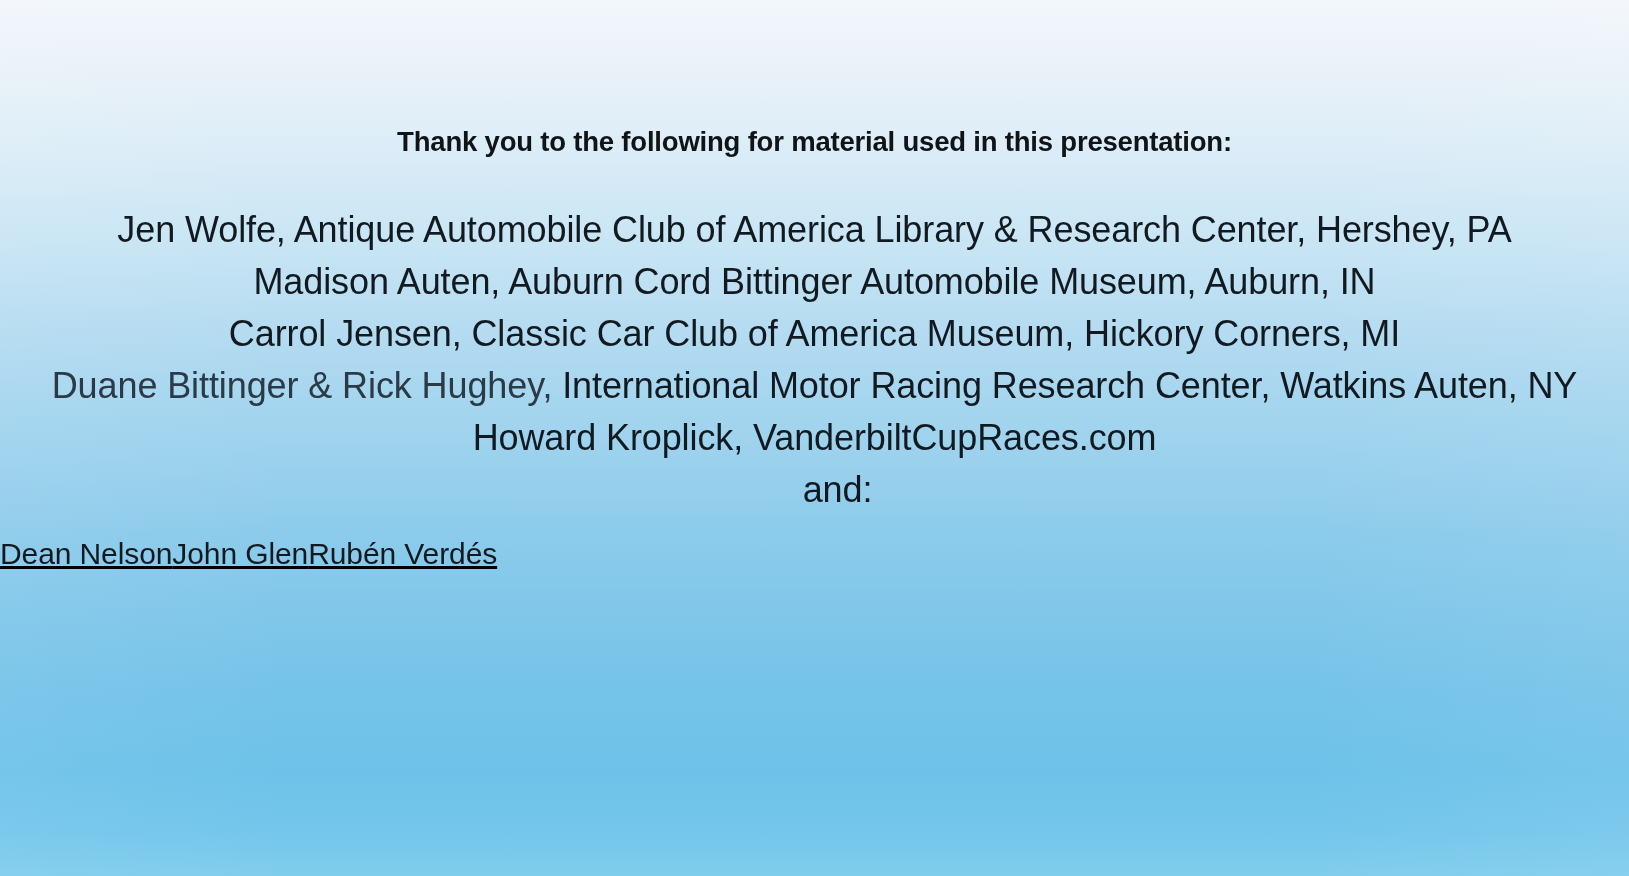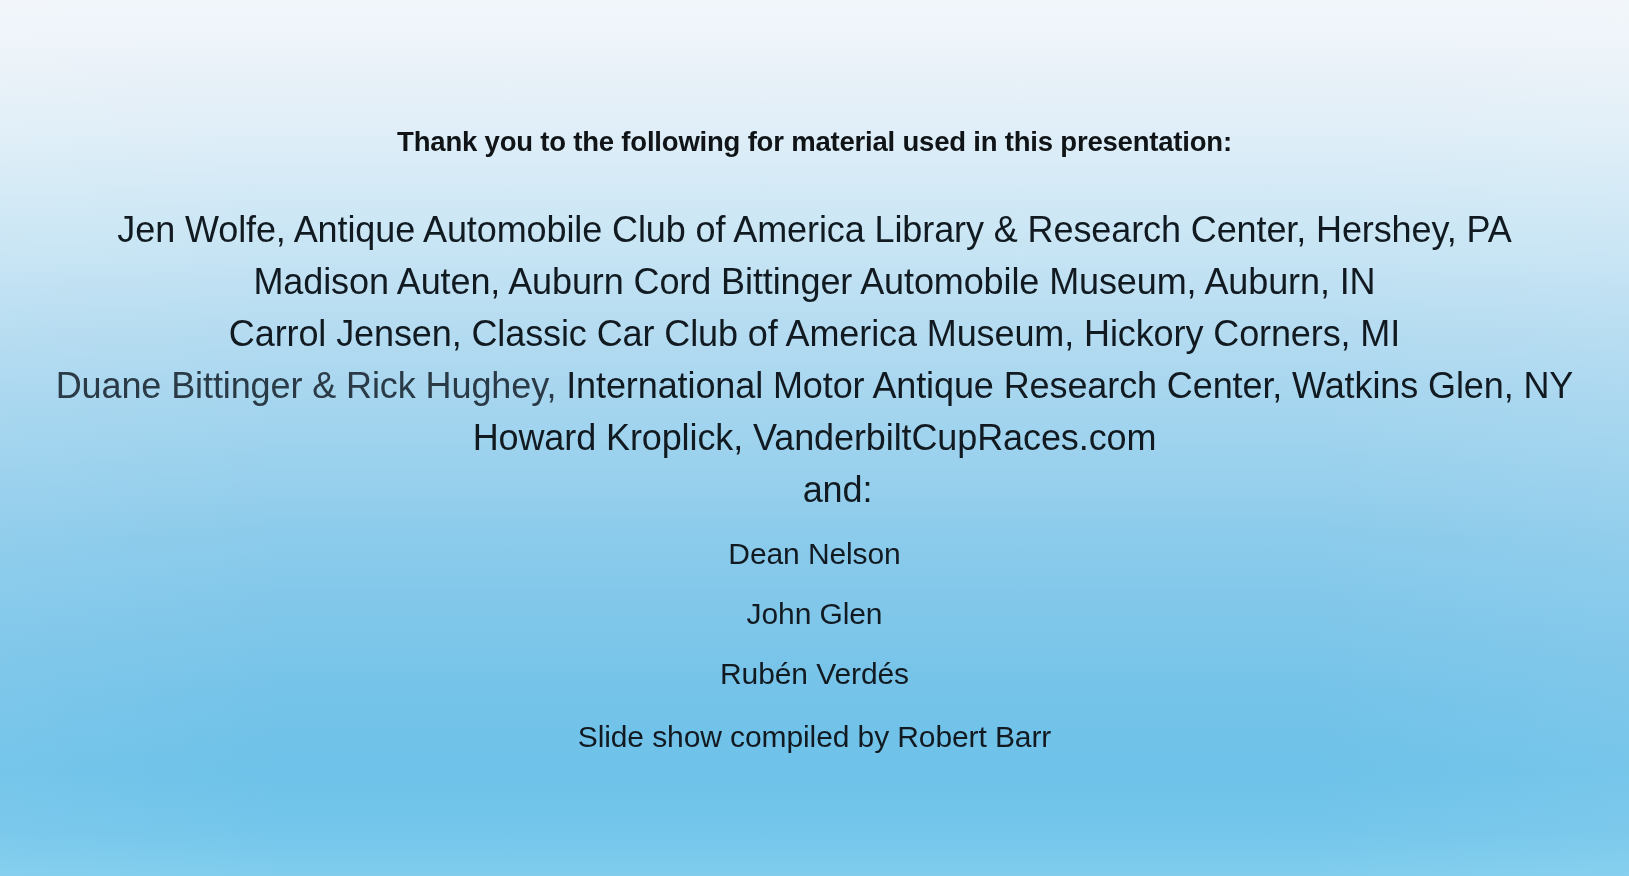--- a/index.html
+++ b/index.html
@@ -94,22 +94,23 @@
 
   .and-line {
     margin-top: 0px;
     margin-left: 46px;
   }
 
   .names {
     margin-top: 8px;
     width: 100%;
     display: flex;
-    flex-direction: column;
+    flex-direction: row;
     align-items: center;
+    text-decoration: underline;
   }
 
   .name-line {
     font-size: 30px;
     line-height: 60px;
     color: #121a21;
     text-align: center;
     white-space: nowrap;
     letter-spacing: -0.1px;
   }
@@ -132,34 +133,33 @@
 
     <div class="credits">
 
       <div class="credit-line">Jen Wolfe, Antique Automobile Club of America Library &amp; Research Center, Hershey, PA</div>
 
       <div class="credit-line">Madison Auten, Auburn Cord Bittinger Automobile Museum, Auburn, IN</div>
 
 
       <div class="credit-line">Carrol Jensen, Classic Car Club of America Museum, Hickory Corners, MI</div>
 
-      <div class="credit-line"><span class="seg muted" style="color:#2a3a46;">Duane Bittinger &amp; Rick Hughey,</span><span class="seg"> International Motor Antique Research Center, Watkins Glen, NY</span></div>
+      <div class="credit-line"><span class="seg muted" style="color:#2a3a46;">Duane Bittinger &amp; Rick Hughey,</span><span class="seg"> International Motor Racing Research Center, Watkins Auten, NY</span></div>
 
       <div class="credit-line">Howard Kroplick, VanderbiltCupRaces.com</div>
 
       <div class="credit-line and-line">and:</div>
 
     </div>
 
     <div class="names">
 
       <div class="name-line">Dean Nelson</div>
 
       <div class="name-line">John Glen</div>
 
       <div class="name-line">Rubén Verdés</div>
 
-      <div class="name-line compiled">Slide show compiled by Robert Barr</div>
 
     </div>
 
   </div>
 </div>
 
 </body></html>

